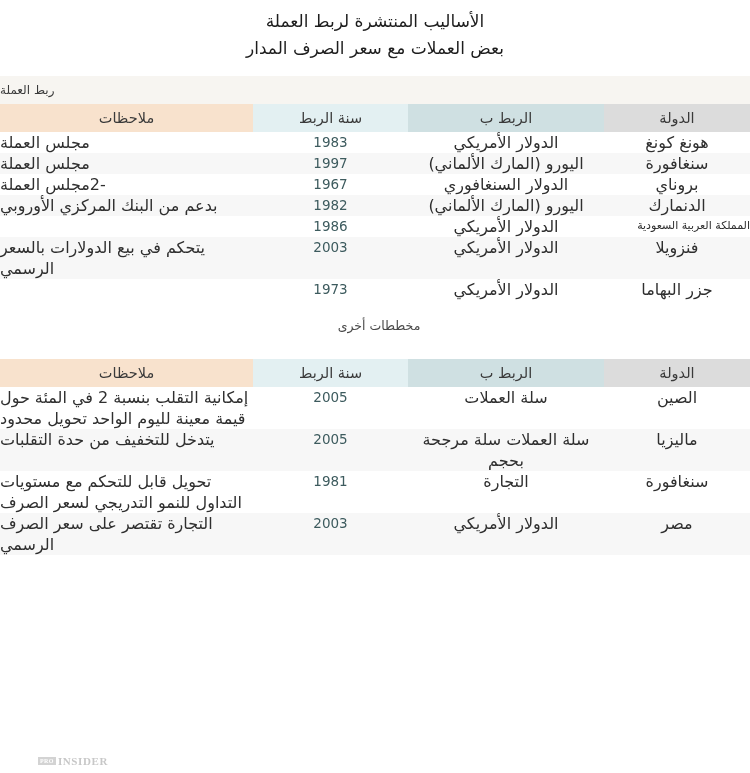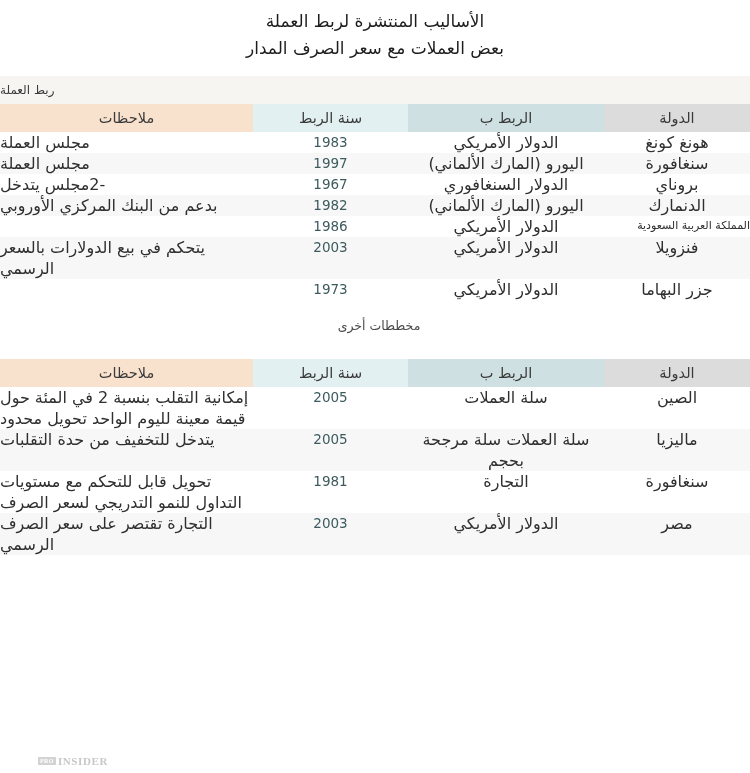--- a/index.html
+++ b/index.html
@@ -164,21 +164,21 @@
     <tr class="even">
       <td class="cell cell-country">سنغافورة</td>
       <td class="cell cell-peg">اليورو (المارك الألماني)</td>
       <td class="cell cell-year">1997</td>
       <td class="cell cell-notes">مجلس العملة</td>
     </tr>
     <tr class="odd">
       <td class="cell cell-country">بروناي</td>
       <td class="cell cell-peg">الدولار السنغافوري</td>
       <td class="cell cell-year">1967</td>
-      <td class="cell cell-notes">-2مجلس يتدخل</td>
+      <td class="cell cell-notes">-2مجلس العملة</td>
     </tr>
     <tr class="even">
       <td class="cell cell-country">الدنمارك</td>
       <td class="cell cell-peg">اليورو (المارك الألماني)</td>
       <td class="cell cell-year">1982</td>
       <td class="cell cell-notes">بدعم من البنك المركزي الأوروبي</td>
     </tr>
     <tr class="odd">
       <td class="cell cell-country small">المملكة العربية السعودية</td>
       <td class="cell cell-peg">الدولار الأمريكي</td>

